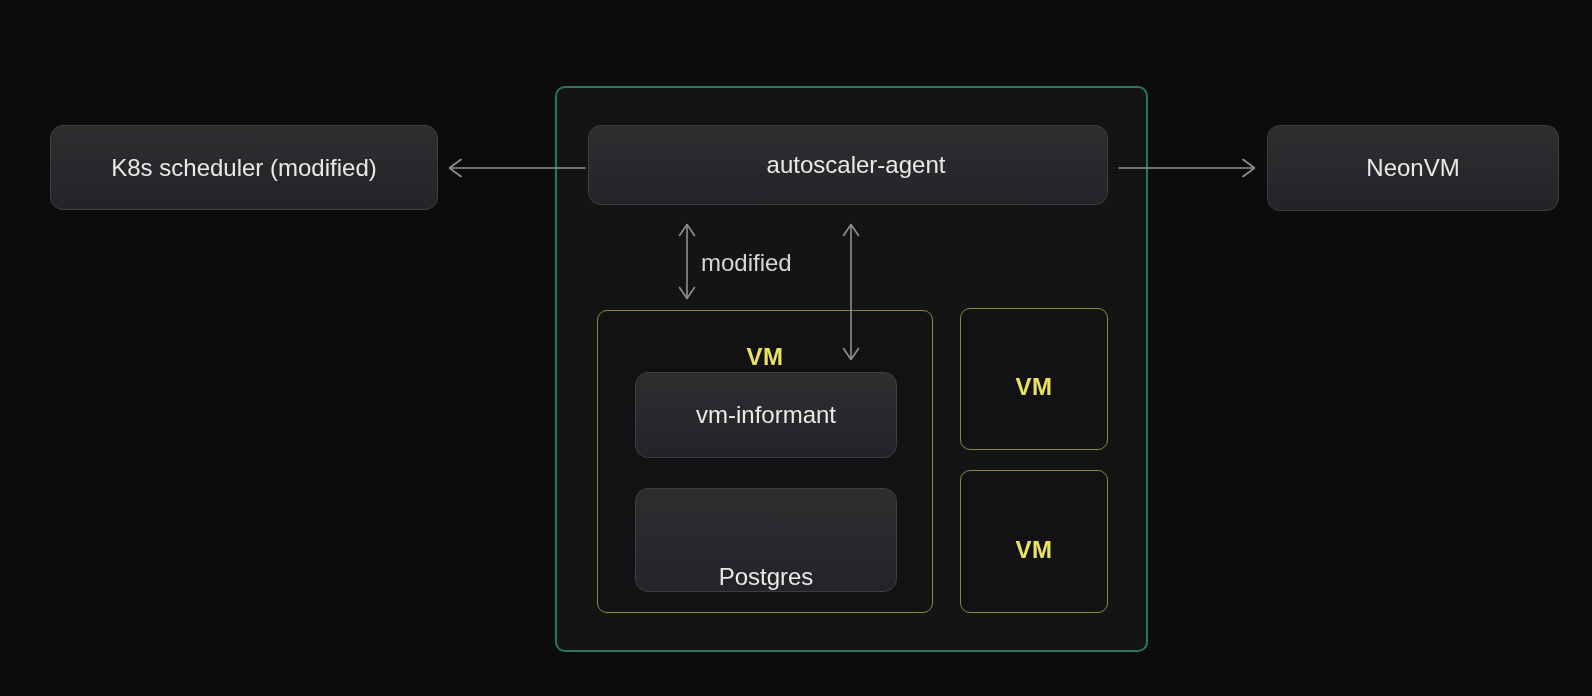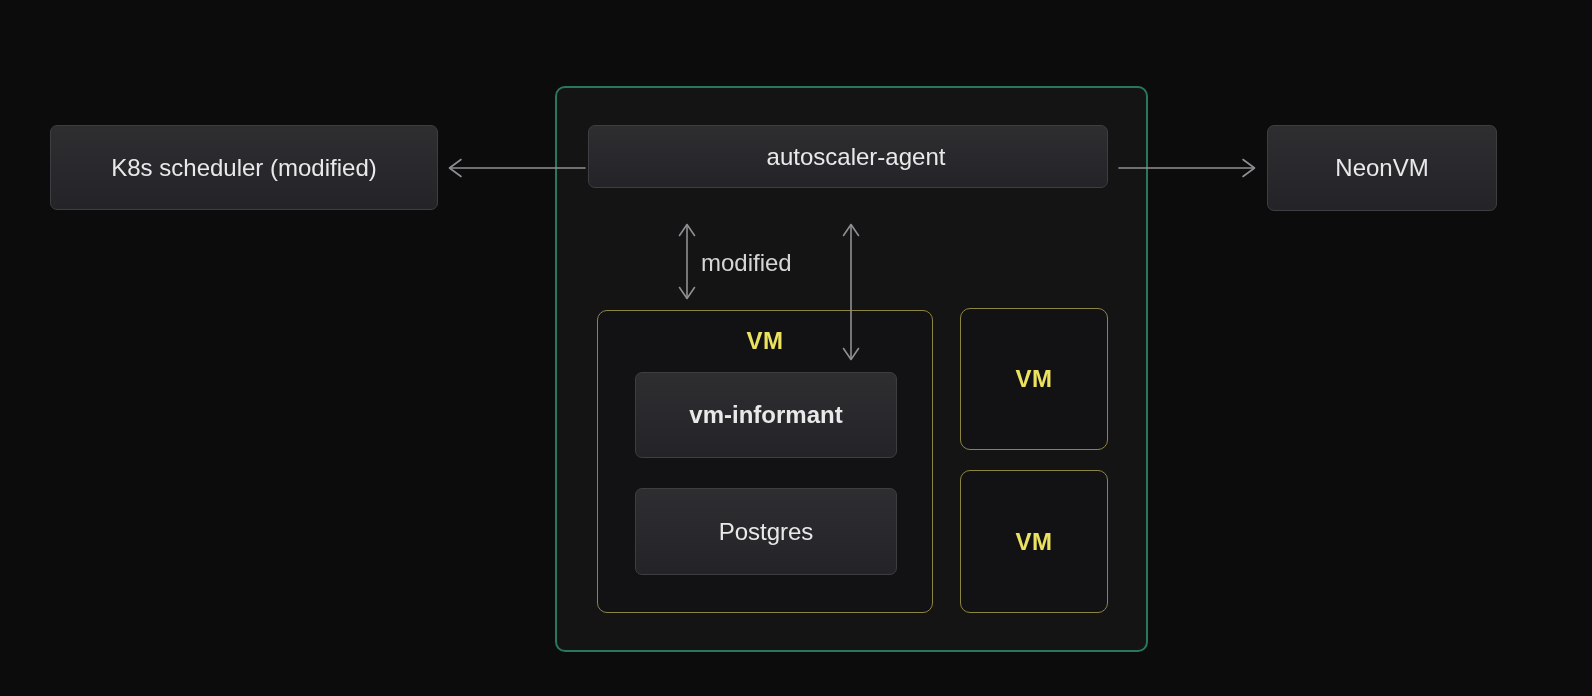--- a/index.html
+++ b/index.html
@@ -51,47 +51,48 @@
     border-radius: 10px;
   }
 
   .gray-node {
     position: absolute;
     display: flex;
     align-items: center;
     justify-content: center;
     background: linear-gradient(180deg, var(--node-fill-top) 0%, var(--node-fill-bottom) 100%);
     border: 1px solid var(--node-border);
-    border-radius: 7px;
+    border-radius: 13px;
     color: var(--node-text);
     font-size: 24px;
     white-space: nowrap;
   }
 
   .node-scheduler   { left: 50px;   top: 125px; width: 388px; height: 85px; }
-  .node-autoscaler  { left: 588px;  top: 125px; width: 520px; height: 63px; padding-left: 16px; }
-  .node-neonvm      { left: 1267px; top: 125px; width: 230px; height: 86px; }
-  .node-informant   { left: 635px;  top: 372px; width: 262px; height: 86px; font-weight: bold; }
-  .node-postgres    { left: 635px;  top: 488px; width: 262px; height: 87px; }
+  .node-autoscaler  { left: 588px;  top: 125px; width: 520px; height: 80px; padding-left: 16px; }
+  .node-neonvm      { left: 1267px; top: 125px; width: 292px; height: 86px; }
+  .node-informant   { left: 635px;  top: 372px; width: 262px; height: 86px; }
+  .node-postgres    { left: 635px;  top: 488px; width: 262px; height: 104px; align-items: flex-end; }
 
   .vm-box {
     position: absolute;
     background: #121214;
     border: 1.5px solid var(--vm-border);
     border-radius: 10px;
   }
   .vm-main    { left: 597px; top: 310px; width: 336px; height: 303px; }
   .vm-small-1 { left: 960px; top: 308px; width: 148px; height: 142px; display: flex; align-items: center; justify-content: center; }
   .vm-small-2 { left: 960px; top: 470px; width: 148px; height: 143px; display: flex; align-items: center; justify-content: center; }
 
   .vm-label {
     color: var(--vm-text);
     font-size: 24px;
     font-weight: 700;
     letter-spacing: 0.5px;
+    margin-top: 16px;
   }
   .vm-main-label {
     position: absolute;
     left: 0;
     top: 16px;
     width: 100%;
     text-align: center;
   }
 
   .edges-layer {

